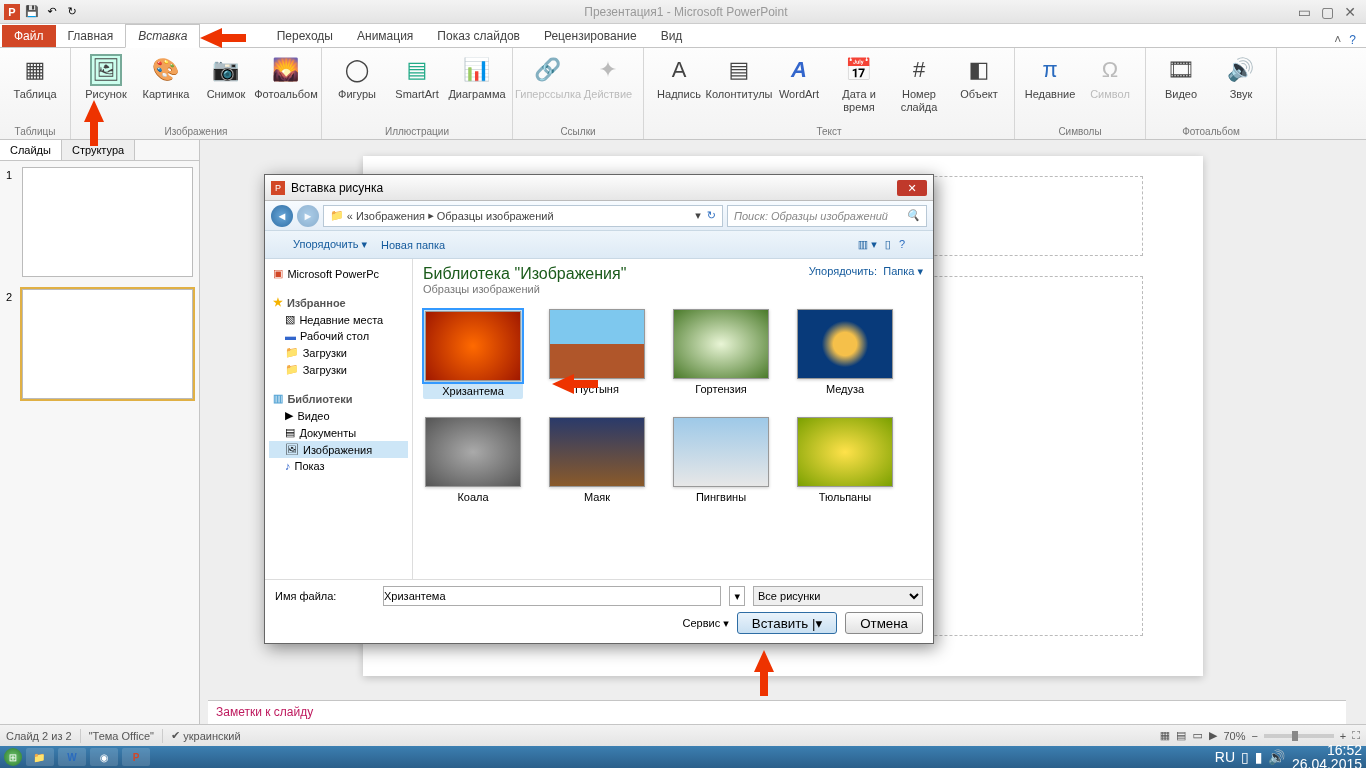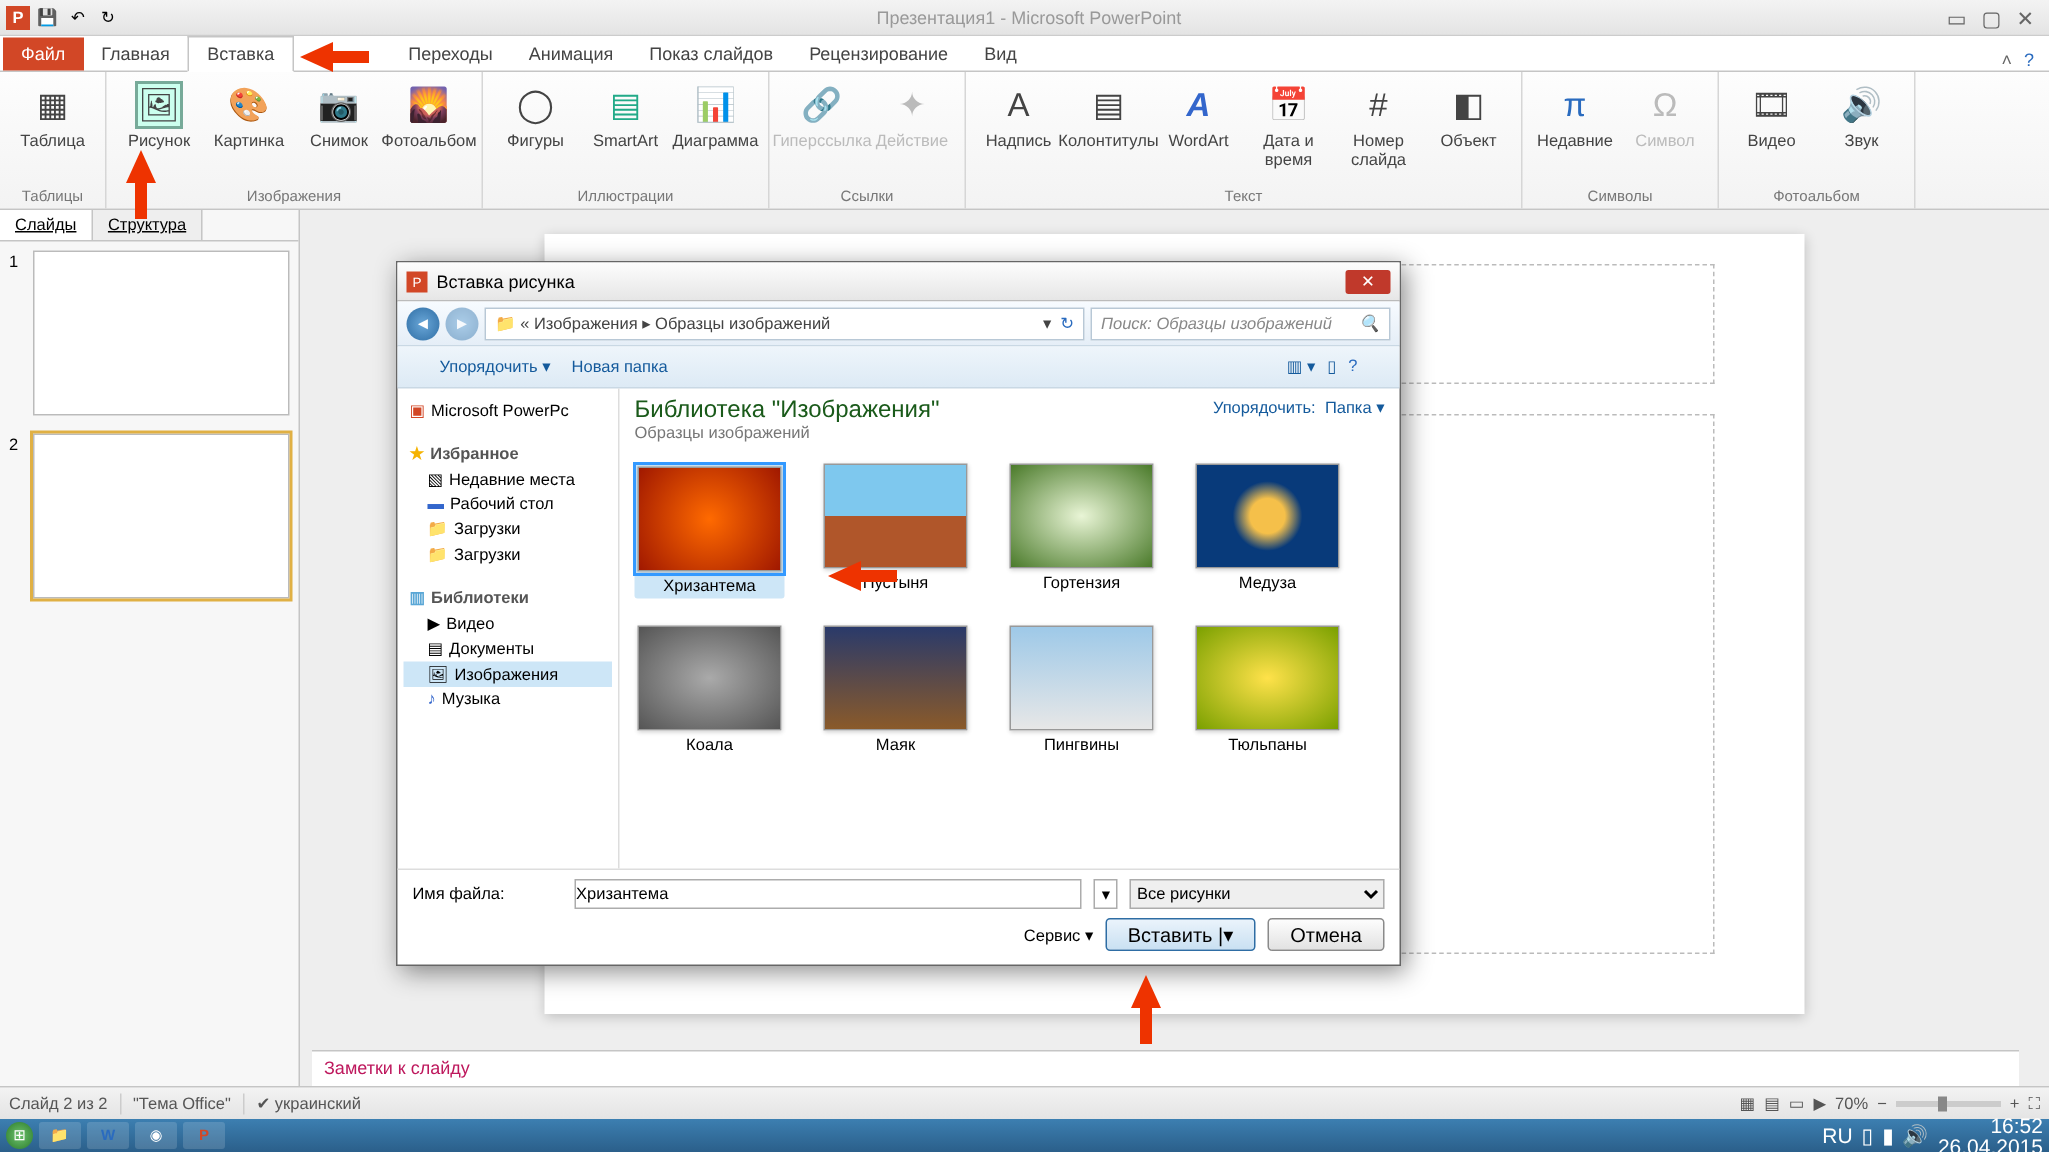--- a/index.html
+++ b/index.html
@@ -5,32 +5,32 @@
 * { box-sizing: border-box; margin: 0; padding: 0; font-family: "Segoe UI", Tahoma, sans-serif; }
 html, body { width: 1366px; height: 768px; overflow: hidden; background: #fff; }
 .titlebar { height: 24px; background: linear-gradient(#f3f3f3,#e4e4e4); display:flex; align-items:center; font-size:12px; border-bottom:1px solid #ccc; }
 .titlebar .qat { display:flex; gap:4px; padding:0 4px; align-items:center; }
 .titlebar .qat span { width:16px; height:16px; display:inline-flex; align-items:center; justify-content:center; font-size:11px; }
 .titlebar .apptitle { flex:1; text-align:center; color:#999; }
 .titlebar .winbtns { display:flex; gap:10px; padding:0 10px; font-size:14px; color:#666;}
 .ribbon-tabs { height:24px; display:flex; align-items:flex-end; font-size:12px; padding-left:2px; background:#fff; border-bottom:1px solid #c5c5c5;}
 .ribbon-tabs .file { background:#d24726; color:#fff; padding:4px 12px; cursor:pointer;}
 .ribbon-tabs .tab { padding:4px 12px; color:#444; cursor:pointer;}
-.ribbon-tabs .tab.active { border:1px solid #c5c5c5; border-bottom:1px solid #fff; background:#fff; position:relative; top:1px;}
+.ribbon-tabs .tab.active { border:1px solid #c5c5c5; border-bottom:1px solid #fff; background:#fff; position:relative; top:1px;font-style:italic;}
 .ribbon-tabs .help { margin-left:auto; display:flex; gap:8px; padding:0 10px; color:#666;}
 .ribbon { height:92px; background:linear-gradient(#fdfdfd,#f3f3f3); border-bottom:1px solid #c5c5c5; display:flex;}
 .group { border-right:1px solid #d6d6d6; padding:2px 6px 0 6px; display:flex; flex-direction:column; align-items:center;}
 .group .items { display:flex; gap:2px; flex:1;}
 .bigbtn { display:flex; flex-direction:column; align-items:center; justify-content:flex-start; width:58px; padding-top:4px; font-size:11px; color:#444; cursor:pointer; text-align:center; line-height:1.15;}
 .bigbtn .ico { width:32px; height:32px; margin-bottom:2px; display:flex; align-items:center; justify-content:center; font-size:22px;}
 .grouplabel { font-size:10px; color:#777; padding-bottom:2px;}
 .workspace { position:absolute; top:140px; left:0; right:0; bottom:44px; display:flex; background:#eee;}
 .sidepanel { width:200px; background:#f7f7f7; border-right:1px solid #c5c5c5; display:flex; flex-direction:column;}
 .sidepanel .tabs { display:flex; font-size:11px; border-bottom:1px solid #c5c5c5;}
-.sidepanel .tabs div { padding:4px 10px; border-right:1px solid #c5c5c5; background:#fff;text-decoration:underline;}
+.sidepanel .tabs div { padding:4px 10px; border-right:1px solid #c5c5c5; background:#fff;}
 .thumbs { flex:1; padding:6px; }
 .thumb { border:1px solid #bbb; background:#fff; height:110px; margin-bottom:12px; position:relative;}
 .thumb.sel { outline:2px solid #e0b044;}
 .thumbno { position:absolute; left:-16px; top:2px; font-size:11px;}
 .canvas { flex:1; display:flex; align-items:flex-start; justify-content:center; padding:16px 16px 0 16px;}
 .slide { width:840px; height:520px; background:#fff; box-shadow:0 2px 8px rgba(0,0,0,.2); position:relative;}
 .slide .ph { position:absolute; border:1px dashed #bbb;}
 .notes { position:absolute; left:208px; right:20px; bottom:0; height:24px; background:#fff; border-top:1px solid #c5c5c5; font-size:12px; color:#be185d; padding:4px 8px;}
 .statusbar { position:absolute; left:0; right:0; bottom:22px; height:22px; background:linear-gradient(#f3f3f3,#e4e4e4); border-top:1px solid #c5c5c5; display:flex; align-items:center; font-size:11px; color:#555; padding:0 6px;}
 .statusbar .sp { width:1px; height:14px; background:#ccc; margin:0 8px;}
@@ -359,21 +359,21 @@
       <div style="padding-left:16px;">
           <span>▤</span>
           <span>Документы</span>
         </div>
       <div class="sel" style="padding-left:16px;">
           <span>🖼</span>
           <span>Изображения</span>
         </div>
       <div style="padding-left:16px;">
           <span style="color:#36c;">♪</span>
-          <span>Музыка</span>
+          <span>Показ</span>
         </div>
     </div>
     <div class="dlg-main">
       <span class="libsort"><span>Упорядочить:</span>&nbsp;&nbsp;<span>Папка</span> ▾</span>
       <div class="libtitle">Библиотека "Изображения"</div>
       <div class="libsub">Образцы изображений</div>
       <div class="grid">
         <div class="tile sel"><div class="pic" style="background:radial-gradient(circle,#ff6a00,#a01800);"></div><span>Хризантема</span></div>
         <div class="tile"><div class="pic" style="background:linear-gradient(#7ec8ee 50%,#b0562a 50%);"></div><span>Пустыня</span></div>
         <div class="tile"><div class="pic" style="background:radial-gradient(#e9f5d6,#4a7a2a);"></div><span>Гортензия</span></div>

